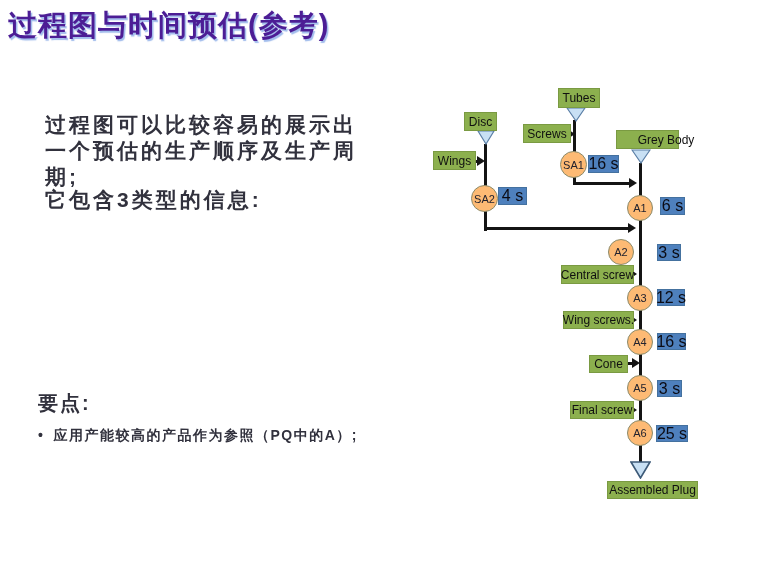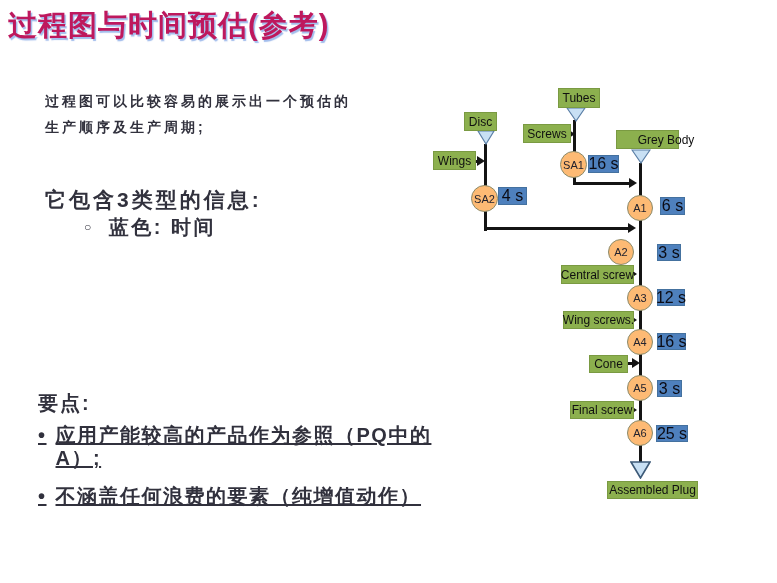--- a/index.html
+++ b/index.html
@@ -3,29 +3,29 @@
 <meta charset="utf-8">
 <style>
   html,body{margin:0;padding:0;}
   body{
     width:777px;height:583px;position:relative;background:#ffffff;
     font-family:"Liberation Sans","DejaVu Sans",sans-serif;overflow:hidden;
   }
   
   .slide-title{
     position:absolute;left:8px;top:6px;
-    font-size:29px;font-weight:bold;color:#be185d;
+    font-size:29px;font-weight:bold;color:#4c1d95;
     letter-spacing:1px;
     text-shadow:1.5px 1.5px 1px rgba(130,165,230,.75);
   }
   
   .cn{color:#31313d;font-weight:bold;}
   .intro-par{
-    position:absolute;left:45px;top:88px;width:322px;
-    font-size:14px;line-height:26px;letter-spacing:3px;
+    position:absolute;left:45px;top:112px;width:322px;
+    font-size:21px;line-height:26px;letter-spacing:3px;
   }
   .intro-heading{
     position:absolute;left:45px;top:186px;width:330px;
     font-size:21px;letter-spacing:3px;
   }
   .legend-list{position:absolute;left:84px;top:215px;width:250px;}
   .legend-item{
     font-size:20px;line-height:25px;letter-spacing:2.5px;
     margin-bottom:3px;display:flex;
   }
@@ -33,22 +33,22 @@
     content:"○";font-size:12px;line-height:25px;margin-right:15px;
     font-weight:normal;color:#31313d;flex:0 0 auto;
   }
   .legend-item span{display:inline-block;width:218px;}
   .keypoints-heading{
     position:absolute;left:38px;top:390px;
     font-size:20px;letter-spacing:2px;
   }
   .kp-list{position:absolute;left:38px;top:424px;width:430px;}
   .kp-item{
-    font-size:20px;line-height:23px;letter-spacing:1.5px;
-    margin-bottom:15px;display:flex;text-decoration:underline;
+    font-size:14px;line-height:23px;letter-spacing:1.5px;
+    margin-bottom:15px;display:flex;
   }
   .kp-item::before{
     content:"•";margin-right:9px;flex:0 0 auto;color:#31313d;
   }
   
   .diagram{position:absolute;left:0;top:0;width:777px;height:583px;}
   .pbox{
     position:absolute;background:#8CB04E;border:1px solid #7a9a42;
     color:#101010;font-size:12px;display:flex;align-items:center;
     justify-content:center;box-sizing:border-box;white-space:nowrap;
@@ -77,32 +77,26 @@
 </style>
 </head>
 <body>
 
 <div class="slide-title">过程图与时间预估(参考)</div>
 
 <div class="intro-par cn">过程图可以比较容易的展示出一个预估的生产顺序及生产周期;</div>
 <div class="intro-heading cn">它包含3类型的信息:</div>
 
 <div class="legend-list">
-  <div class="legend-item cn">
-      <span>蓝色: 时间</span>
-    </div>
 </div>
 
 <div class="keypoints-heading cn">要点:</div>
 <div class="kp-list">
   <div class="kp-item cn">
       <span>应用产能较高的产品作为参照（PQ中的A）;</span>
-    </div>
-  <div class="kp-item cn">
-      <span>不涵盖任何浪费的要素（纯增值动作）</span>
     </div>
 </div>
 
 <div class="diagram">
 
   <div class="ln" style="left:573px;top:120px;width:3px;height:64px;"></div>
   <div class="ln" style="left:573px;top:182px;width:57px;height:3px;"></div>
   <div class="ar" style="left:629px;top:178px;"></div>
 
   <div class="ln" style="left:484px;top:144px;width:3px;height:87px;"></div>

